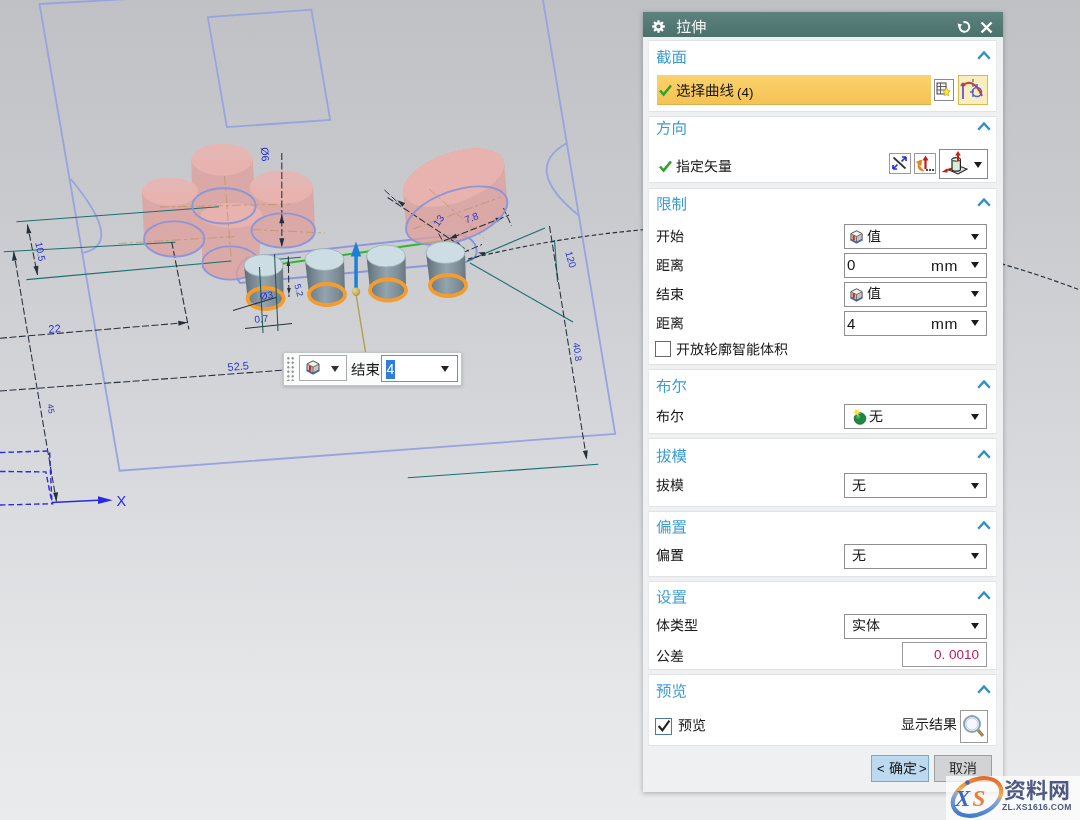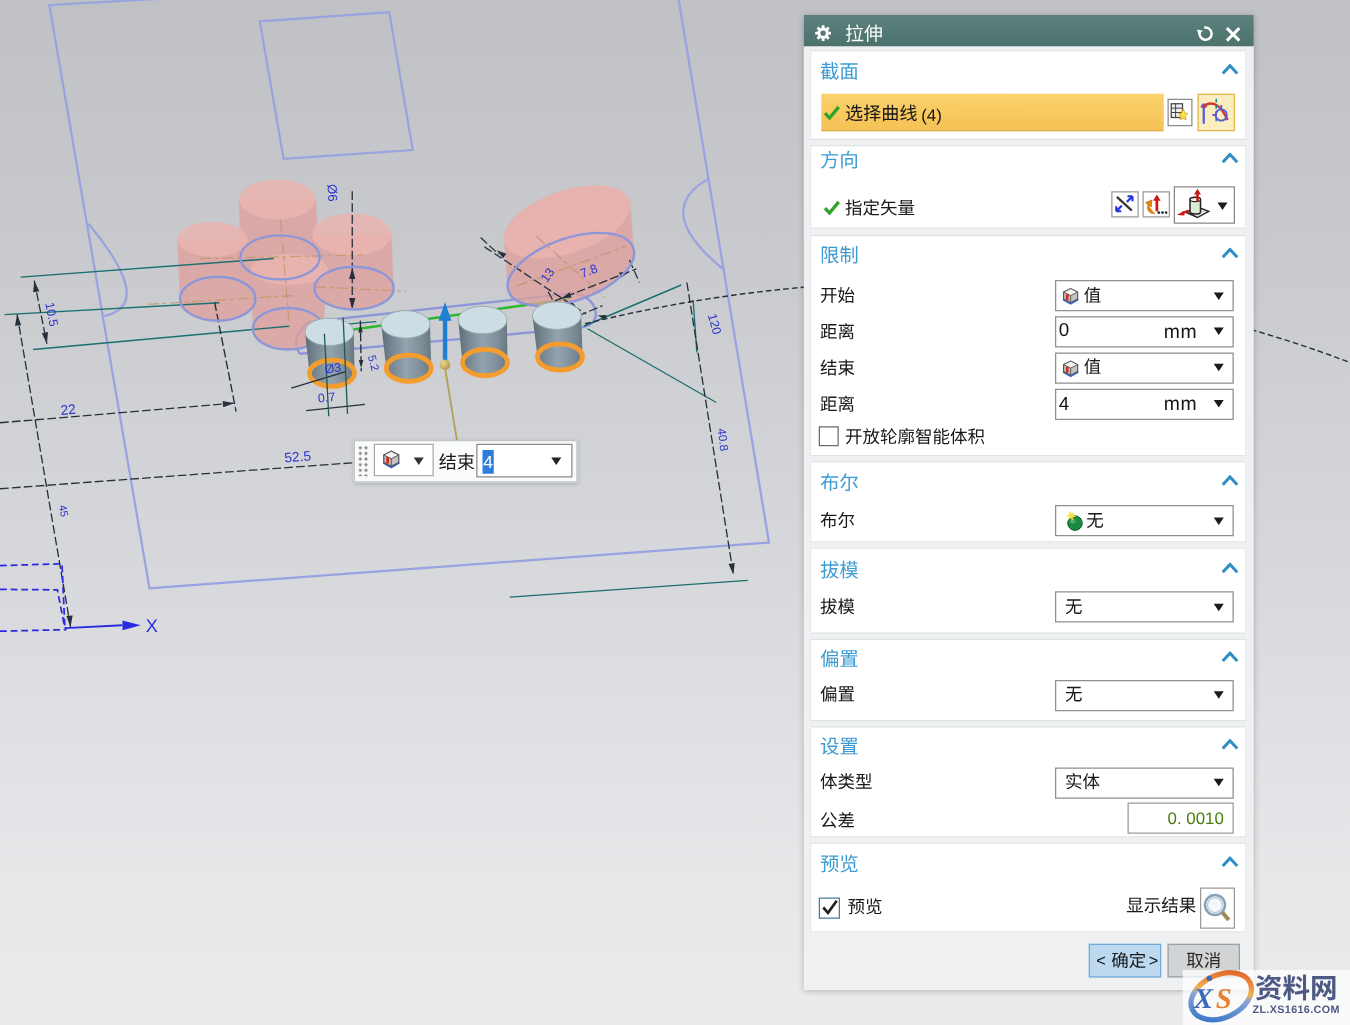--- a/index.html
+++ b/index.html
@@ -438,21 +438,21 @@
 <div class="caret" style="left:971px;top:623.0px;border-top-color:#1a1a1a"></div>
 <svg class="cjk" style="position:absolute;left:852px;top:618px;width:28.0px;height:14px" viewBox="0 0 2000 1000" fill="#1a1a1a" xmlns="http://www.w3.org/2000/svg">
     <path transform="translate(0 0)" d="M538 773C671 823 804 892 885 954L931 895C848 836 708 767 574 718ZM240 323C294 355 358 405 387 440L435 386C404 350 339 305 285 275ZM140 479C197 510 264 560 296 596L342 539C309 504 241 458 185 429ZM90 154V357H165V224H834V357H912V154H569C554 119 528 70 503 33L429 56C447 86 466 122 480 154ZM71 624V689H432C376 786 273 851 81 891C97 908 116 937 124 957C349 905 461 818 518 689H935V624H541C570 527 577 411 581 274H503C499 416 493 531 461 624Z"></path>
     <path transform="translate(1000 0)" d="M251 44C201 195 119 345 30 443C45 460 67 500 74 517C104 483 133 444 160 401V958H232V275C266 207 296 135 321 64ZM416 705V774H581V954H654V774H815V705H654V359C716 533 812 701 916 796C930 776 955 750 973 737C865 650 761 482 702 314H954V242H654V43H581V242H298V314H536C474 484 369 654 259 742C276 755 301 781 313 799C419 703 517 538 581 362V705Z"></path>
   </svg>
 <svg class="cjk" style="position:absolute;left:656px;top:648.5px;width:28.0px;height:14px" viewBox="0 0 2000 1000" fill="#1a1a1a" xmlns="http://www.w3.org/2000/svg">
     <path transform="translate(0 0)" d="M324 69C265 219 164 363 51 452C71 464 105 491 120 506C231 407 337 255 404 91ZM665 61 592 91C668 242 796 410 901 506C916 486 944 457 964 442C860 359 732 199 665 61ZM161 894C199 880 253 876 781 841C808 882 831 921 848 953L922 913C872 822 769 681 681 574L611 606C651 656 694 714 734 771L266 798C366 682 464 532 547 380L465 345C385 511 263 686 223 731C186 778 159 808 132 815C143 837 157 877 161 894Z"></path>
     <path transform="translate(1000 0)" d="M693 38C675 77 643 133 617 172H387C371 134 337 81 303 42L238 69C262 100 287 138 304 172H105V241H440C434 271 427 299 419 327H153V394H399C388 425 377 455 364 483H60V553H329C261 673 168 766 39 831C55 846 83 879 94 895C201 834 286 756 353 659V704H555V847H221V917H937V847H633V704H864V634H369C386 608 401 581 415 553H940V483H447C458 455 469 425 479 394H853V327H499C507 299 513 271 520 241H902V172H700C725 139 751 100 775 63Z"></path>
   </svg>
 <div class="abs" style="left:902px;top:642px;width:85px;height:24.5px;background:#fff;border:1px solid #9a9a9a"></div>
-<div class="abs lat" style="left:934px;top:647px;font-size:13.5px;color:#4d7c0f;">0. 0010</div>
+<div class="abs lat" style="left:934px;top:647px;font-size:13.5px;color:#be185d;">0. 0010</div>
 <div class="grp" style="top:673.5px;height:72.0px"></div>
 <svg class="cjk" style="position:absolute;left:656px;top:682.5px;width:31.0px;height:15.5px" viewBox="0 0 2000 1000" fill="#3b9ad2" xmlns="http://www.w3.org/2000/svg">
     <path transform="translate(0 0)" d="M670 385V585C670 688 647 823 410 901C427 915 447 940 456 955C710 862 741 712 741 586V385ZM725 792C788 842 869 914 908 959L960 906C920 863 837 794 775 746ZM88 272C149 313 227 368 282 410H38V477H203V870C203 883 199 886 184 887C170 887 124 887 72 886C83 907 93 937 96 958C165 958 210 957 238 945C267 933 275 912 275 872V477H382C364 531 344 586 326 624L383 639C410 585 441 497 467 420L420 407L409 410H341L361 384C338 366 306 342 270 318C329 265 394 188 437 116L391 84L378 88H59V155H328C297 200 256 249 218 282L129 224ZM500 252V728H570V321H846V726H919V252H724L759 152H959V84H464V152H677C670 185 661 221 652 252Z"></path>
     <path transform="translate(1000 0)" d="M644 254C695 302 752 370 777 416L844 384C818 339 762 274 708 227ZM115 96V378H188V96ZM324 50V411H397V50ZM528 697V854C528 927 553 946 651 946C672 946 806 946 827 946C907 946 928 918 937 804C917 800 887 790 871 778C867 869 860 882 820 882C791 882 680 882 658 882C611 882 603 878 603 853V697ZM457 554V632C457 712 431 825 66 902C83 917 104 945 114 962C491 873 535 738 535 634V554ZM196 441V759H270V508H741V753H819V441ZM586 39C559 151 512 265 451 339C470 347 501 366 515 377C549 332 580 274 606 209H935V142H632C641 113 650 84 658 54Z"></path>
   </svg>
 <svg class="abs" style="left:976.5px;top:684.5px" width="14" height="9" viewBox="0 0 14 9">
     <path d="M1.2,7.8 L7,1.5 L12.8,7.8" stroke="#2e8fc6" stroke-width="2.4" fill="none"></path>
   </svg>
 <div class="abs" style="left:655px;top:717.5px;width:17px;height:17px;background:#fff;border:1.2px solid #4a7a9a"></div>
 <svg class="abs" style="left:657px;top:719px" width="14" height="14" viewBox="0 0 13 13">

